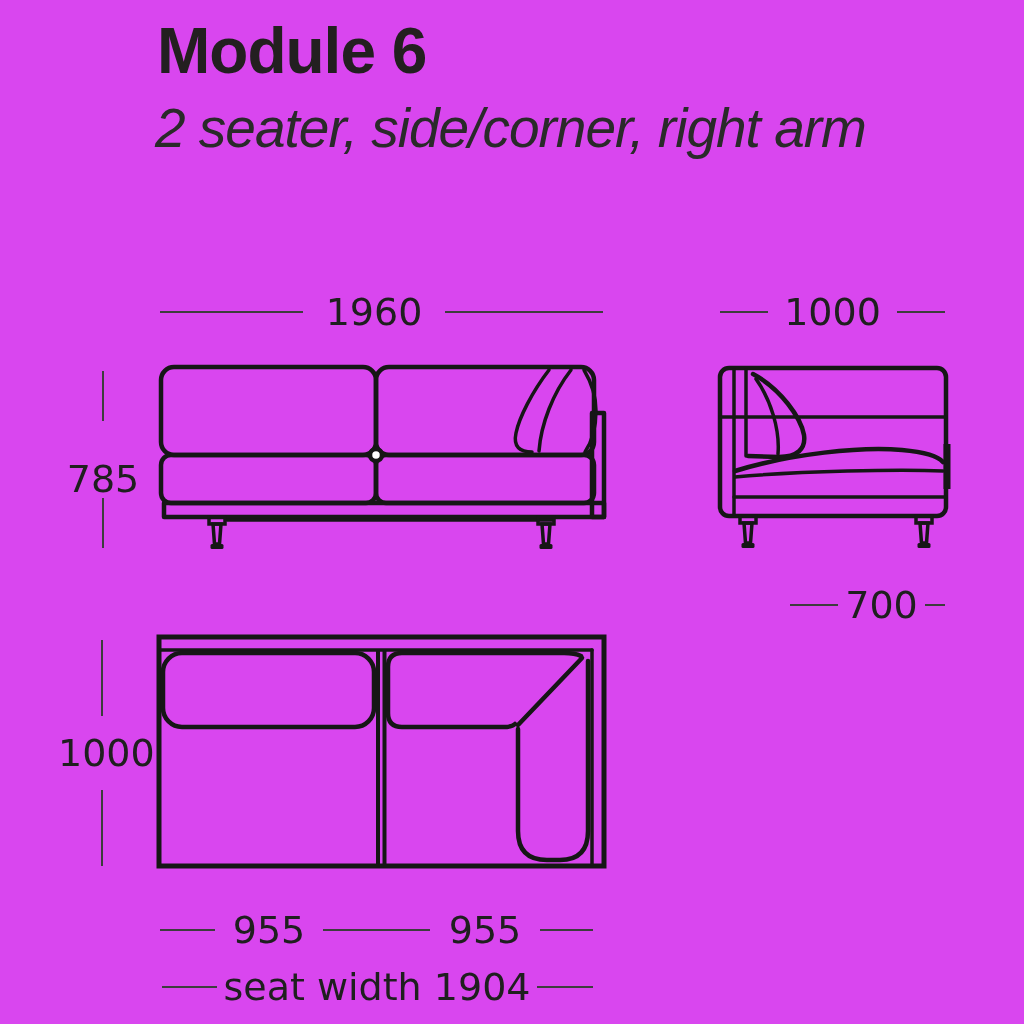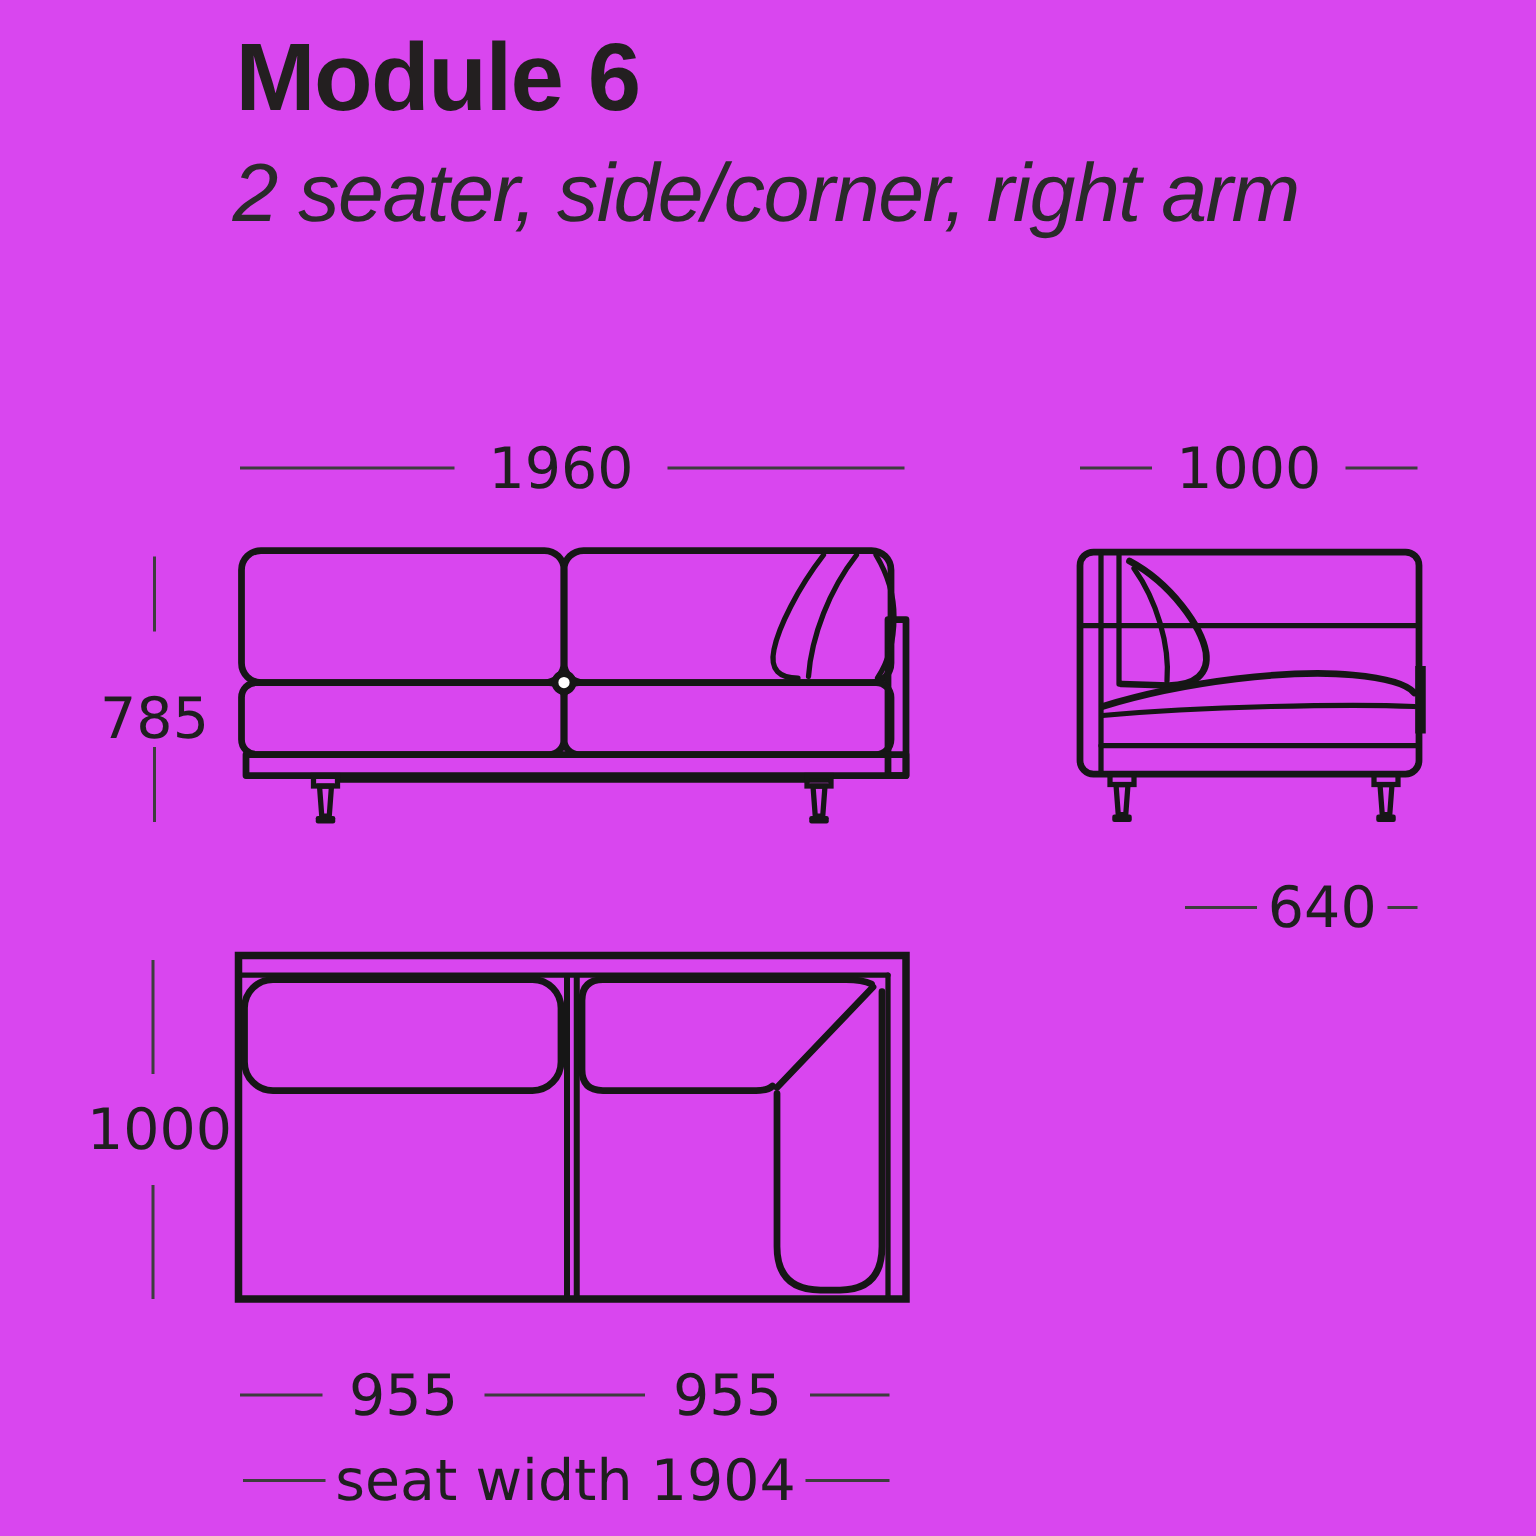--- a/index.html
+++ b/index.html
@@ -118,21 +118,21 @@
 
   <div class="dim-line v" style="left:102px;top:371px;height:50px;"></div>
   <div class="dim-text" style="left:60px;top:438px;width:86px;margin-top:24px;">785</div>
   <div class="dim-line v" style="left:102px;top:498px;height:50px;"></div>
 
   <div class="dim-line h" style="left:720px;top:311px;width:48px;"></div>
   <div class="dim-text" style="left:768px;top:295px;width:129px;">1000</div>
   <div class="dim-line h" style="left:897px;top:311px;width:48px;"></div>
 
   <div class="dim-line h" style="left:790px;top:604px;width:48px;"></div>
-  <div class="dim-text" style="left:838px;top:588px;width:87px;">640</div>
+  <div class="dim-text" style="left:838px;top:588px;width:87px;">700</div>
   <div class="dim-line h" style="left:925px;top:604px;width:20px;"></div>
 
   <div class="dim-line v" style="left:101px;top:640px;height:76px;"></div>
   <div class="dim-text" style="left:58px;top:736px;width:88px;">1000</div>
   <div class="dim-line v" style="left:101px;top:790px;height:76px;"></div>
 
   <div class="dim-line h" style="left:160px;top:929px;width:55px;"></div>
   <div class="dim-text" style="left:215px;top:913px;width:108px;">955</div>
   <div class="dim-line h" style="left:323px;top:929px;width:107px;"></div>
   <div class="dim-text" style="left:430px;top:913px;width:110px;">955</div>

